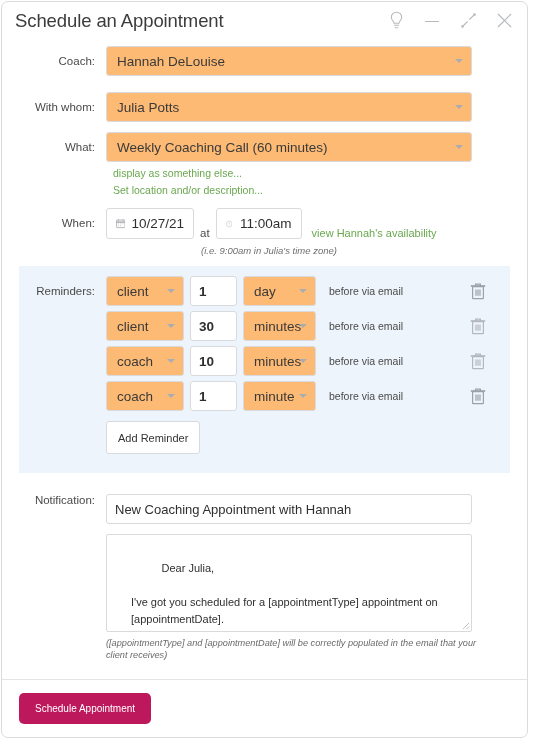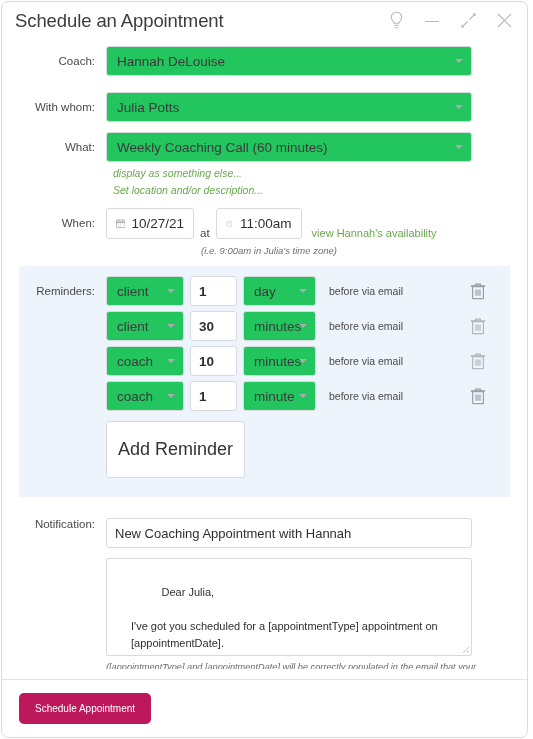--- a/index.html
+++ b/index.html
@@ -87,21 +87,21 @@
     flex: 1 1 auto;
     min-width: 0;
   }
 
   
   .select {
     position: relative;
     height: 30px;
     border: 1px solid #d8dadd;
     border-radius: 3px;
-    background: #22c55e;
+    background: #fdba74;
     box-sizing: border-box;
     display: flex;
     align-items: center;
     padding: 0 22px 0 10px;
     font-size: 13.5px;
     color: #3a3a3a;
     cursor: pointer;
     white-space: nowrap;
     overflow: hidden;
   }
@@ -121,21 +121,21 @@
   .spacer-12 { height: 12px; }
   .spacer-16 { height: 16px; }
 
   
   .glink {
     color: #6aa84f;
     font-size: 10.5px;
     cursor: pointer;
     display: block;
   }
-  .glink.italic { font-style: italic; }
+  .glink.italic { }
   .sublink-wrap { padding: 5px 0 0 7px; }
   .sublink-wrap .glink + .glink { margin-top: 5px; }
 
   
   .when-line {
     display: flex;
     align-items: flex-end;
   }
   .inputbox {
     height: 31px;
@@ -217,23 +217,23 @@
     margin-right: 24px;
     cursor: pointer;
     display: flex;
     align-items: center;
   }
   .btn-plain {
     height: 31px;
     border: 1px solid #d8dadd;
     border-radius: 3px;
     background: #fff;
-    font-size: 18px;
+    font-size: 11px;
     color: #333;
-    padding: 12px 11px;
+    padding: 0 11px;
     display: inline-flex;
     align-items: center;
     cursor: pointer;
     margin-top: 5px;
   }
 
   
   .notif-row { margin-top: 12px; }
   .chk-line {
     display: flex;

